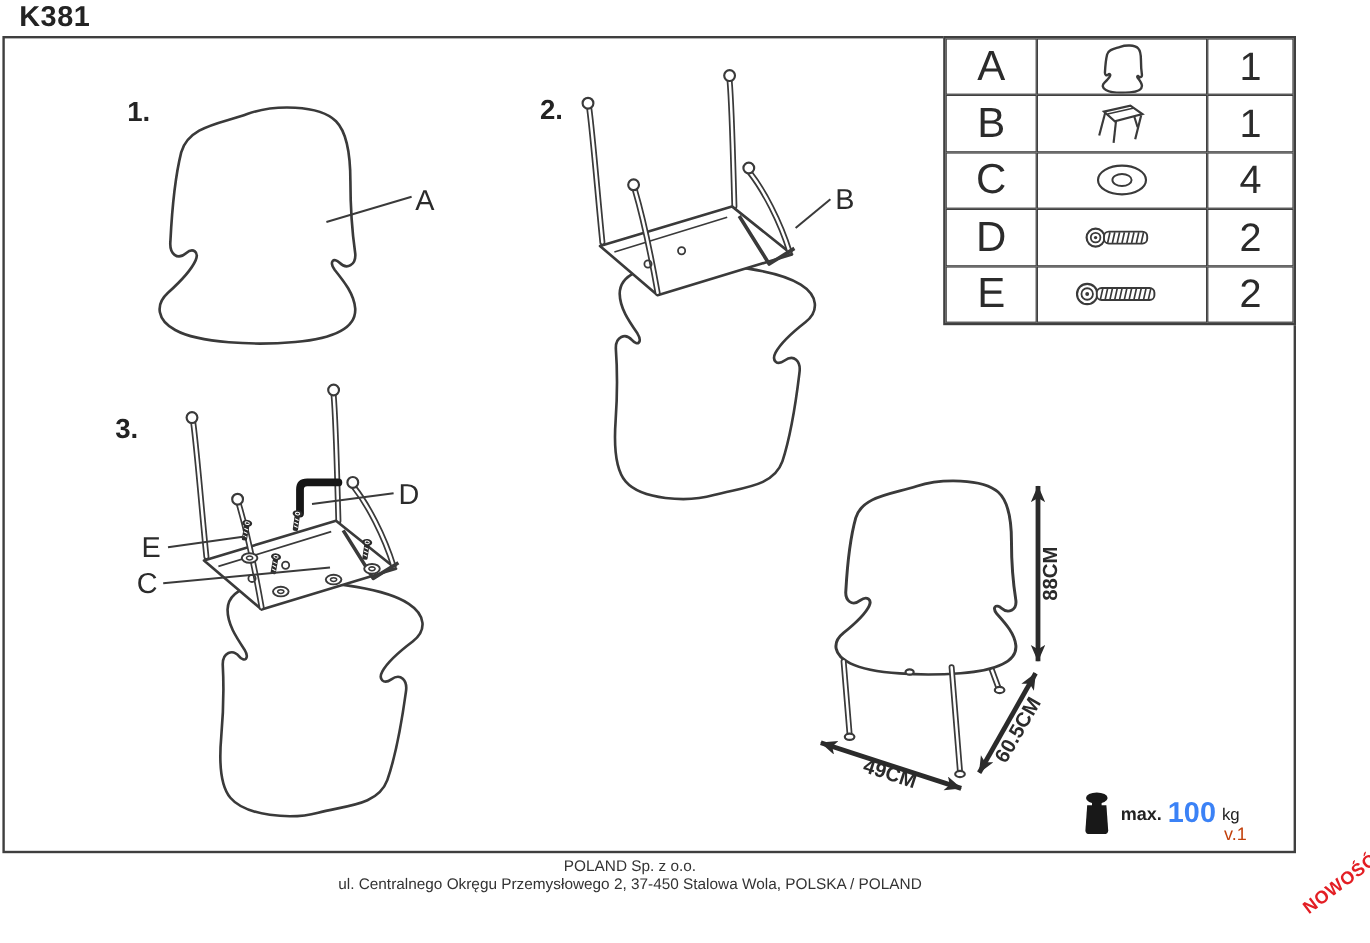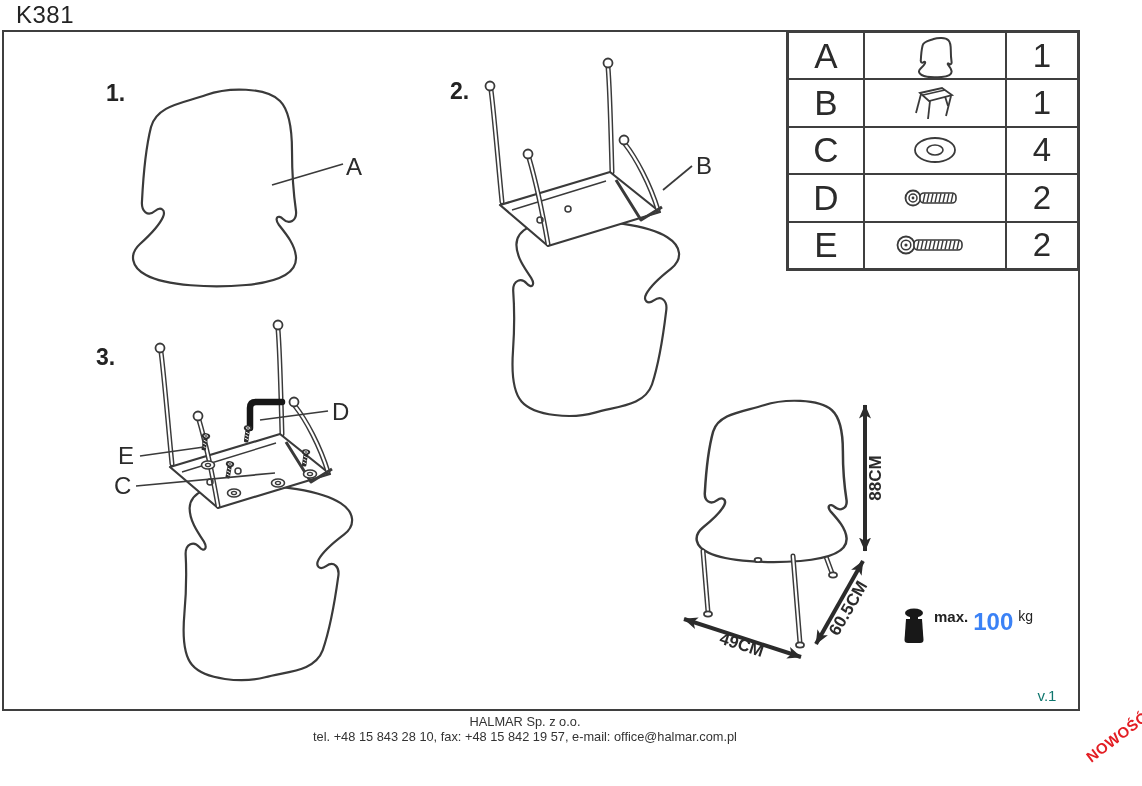--- a/index.html
+++ b/index.html
@@ -1,20 +1,20 @@
 <!DOCTYPE html>
 <html><head>
 <meta charset="utf-8">
 <style>
   *{margin:0;padding:0;box-sizing:border-box}
   html,body{width:1142px;height:786px;background:#fff;overflow:hidden;
     font-family:"Liberation Sans",sans-serif;color:#2e2e2e;position:relative}
   .abs{position:absolute}
   svg text{font-family:"Liberation Sans",sans-serif}
-  .page-title{position:absolute;left:16px;top:1px;font-size:24px;font-weight:normal;color:#232323;letter-spacing:.5px}
+  .page-title{position:absolute;left:16px;top:1px;font-size:24px;font-weight:bold;color:#232323;letter-spacing:.5px}
   .main-box{position:absolute;left:2px;top:30px;width:1078px;height:681px;border:2px solid #3f3f3f;background:#fff}
   .step-num{position:absolute;font-size:23px;font-weight:bold;color:#232323}
   
   .shell-use{fill:#fff;stroke:#3a3a3a;stroke-width:2.2}
   .leader{stroke:#3a3a3a;stroke-width:1.7}
   .plabel{font-size:24px;fill:#2b2b2b}
   .tube-o{fill:none;stroke:#3a3a3a;stroke-width:5;stroke-linecap:round}
   .tube-i{fill:none;stroke:#fff;stroke-width:2.1;stroke-linecap:round}
   .rail{fill:#fff;stroke:#3a3a3a;stroke-width:2.2;stroke-linejoin:round}
   .thin{stroke:#3a3a3a;stroke-width:1.4;fill:none}
@@ -30,25 +30,25 @@
   .dimlabel{font-size:17px;font-weight:bold;fill:#2b2b2b}
   .iline{stroke:#3a3a3a;stroke-width:1.8;fill:none}
   
   .parts-table{position:absolute;left:786px;top:30px;width:294px;height:241px;
     border:2px solid #3f3f3f;display:grid;grid-template-columns:76px 142px 1fr;
     grid-auto-rows:1fr;background:#fff}
   .pt-cell{border:1px solid #3f3f3f;display:flex;align-items:center;justify-content:center}
   .pt-letter{font-size:35px;color:#2b2b2b}
   .pt-qty{font-size:33px;color:#2b2b2b}
   
-  .weight-row{position:absolute;left:902px;top:608px;display:flex;align-items:flex-start;gap:5px}
+  .weight-row{position:absolute;left:902px;top:660px;display:flex;align-items:center;gap:5px}
   .w-max{font-size:15px;font-weight:bold;color:#222;margin-left:3px}
   .w-val{font-size:24px;font-weight:bold;color:#3b82f6}
   .w-unit{font-size:14px;font-weight:normal;color:#222}
-  .version{position:absolute;left:1020px;top:687px;width:54px;text-align:center;font-size:15px;color:#0f766e}
+  .version{position:absolute;left:1020px;top:687px;width:54px;text-align:left;font-size:15px;color:#c2410c}
   .footer{position:absolute;left:0;top:715px;width:1050px;text-align:center;font-size:12.8px;color:#333;line-height:14.6px}
   .new-badge{position:absolute;left:1088px;top:750px;transform:rotate(-37deg);transform-origin:0 50%;
     font-size:15px;font-weight:bold;letter-spacing:.5px;white-space:nowrap}
 </style>
 </head>
 <body>
 
 <svg width="0" height="0" style="position:absolute" aria-hidden="true">
   <defs>
     <path id="shellPath" d="M78 10 C100 2 138 2 152 16 C162 26 164 46 164 66 C164 92 166 112 168 126 C169 136 161 140 155 134 C150 129 146 133 151 140 C159 150 167 160 168 172 C169 188 150 197 118 200 C84 203 38 201 18 190 C3 182 1 169 12 159 C22 150 31 141 35 132 C38 125 33 121 27 126 C20 132 13 127 14 116 C15 96 18 62 23 42 C29 20 56 18 78 10 Z"></path>
@@ -216,17 +216,17 @@
     <path d="M4 11 L20 11 L21.5 32 Q21.5 35 18 35 L6 35 Q2.5 35 2.5 32 Z" fill="#181818"></path>
   </svg>
   <span class="w-max">max.</span>
   <span class="w-val">100</span>
   <span class="w-unit">kg</span>
 </div>
 
 <div class="version">v.1</div>
 
 <div class="footer">
-  <div>HALMAR Sp. z o.o.</div>
-  <div>tel. +48 15 843 28 10, fax: +48 15 842 19 57, e-mail: office@halmar.com.pl</div>
+  <div>POLAND Sp. z o.o.</div>
+  <div>ul. Centralnego Okręgu Przemysłowego 2, 37-450 Stalowa Wola, POLSKA / POLAND</div>
 </div>
 
 <div class="new-badge" style="color: rgb(227, 30, 36);">NOWOŚĆ</div>
 
 </body></html>

